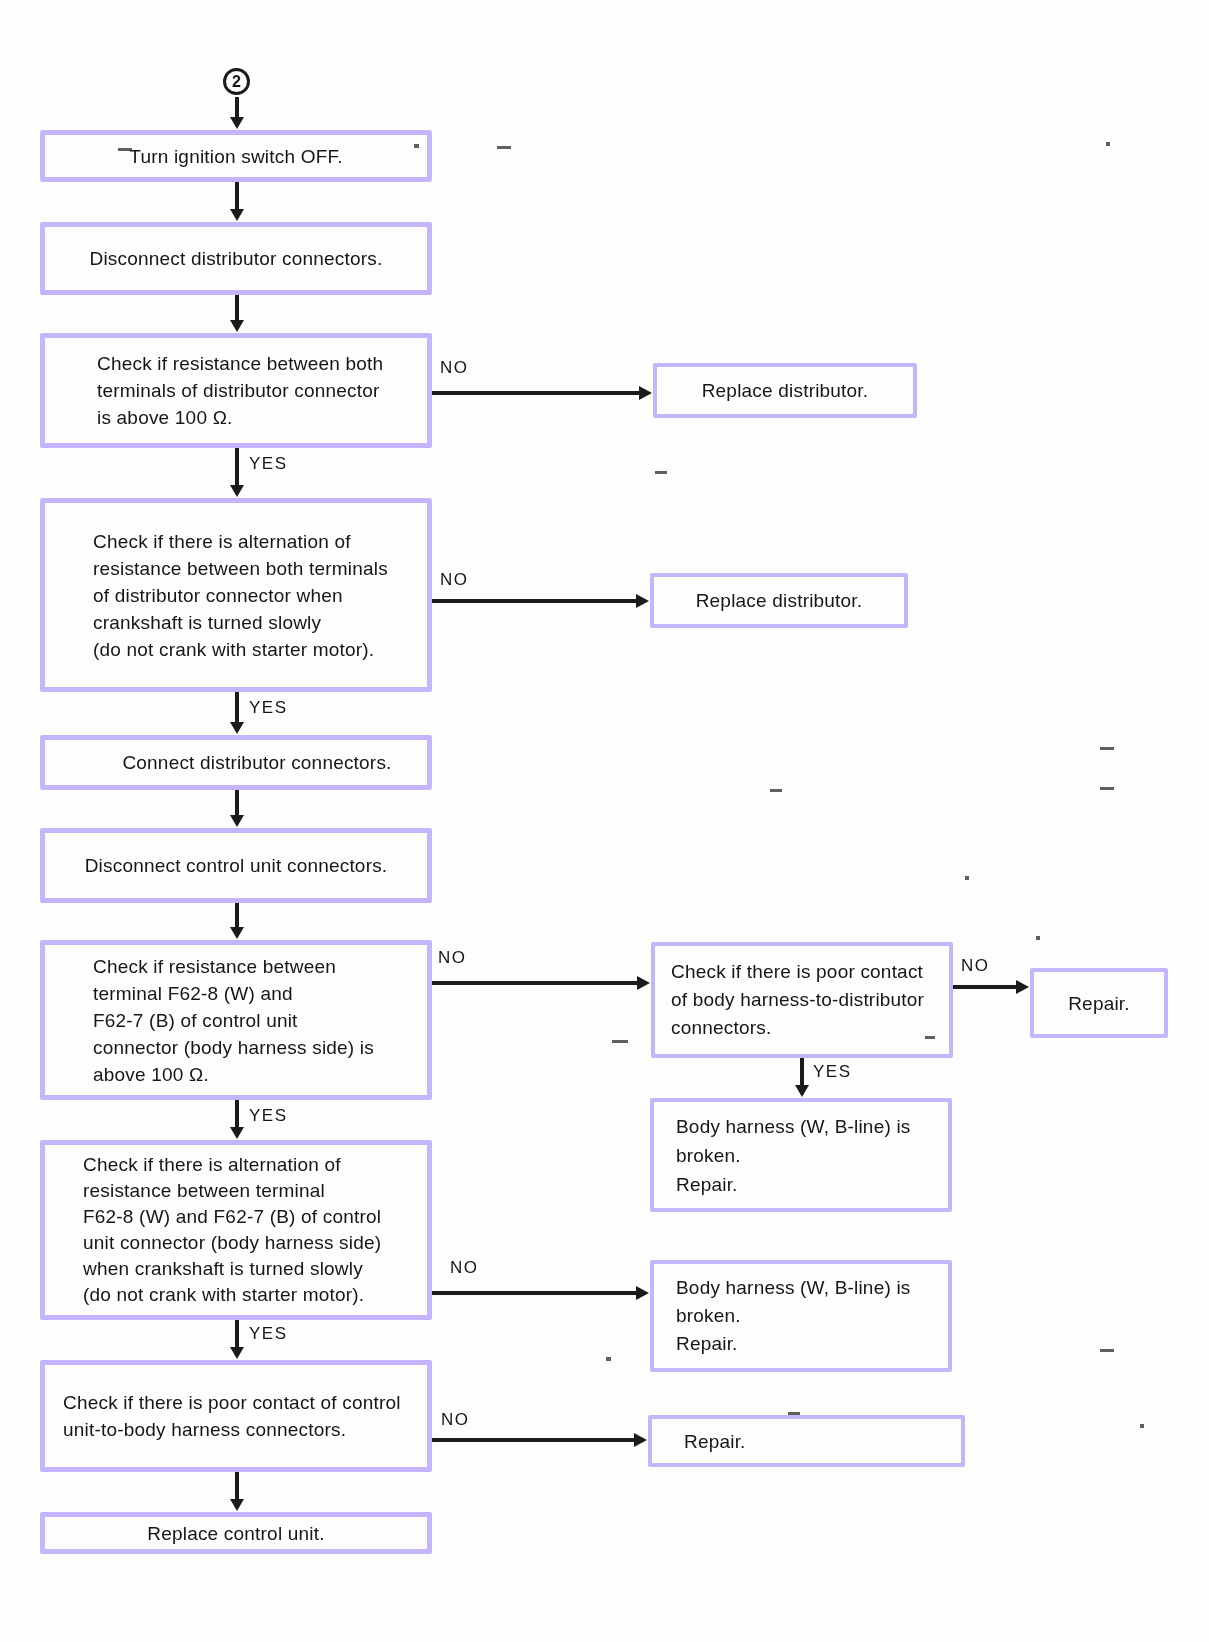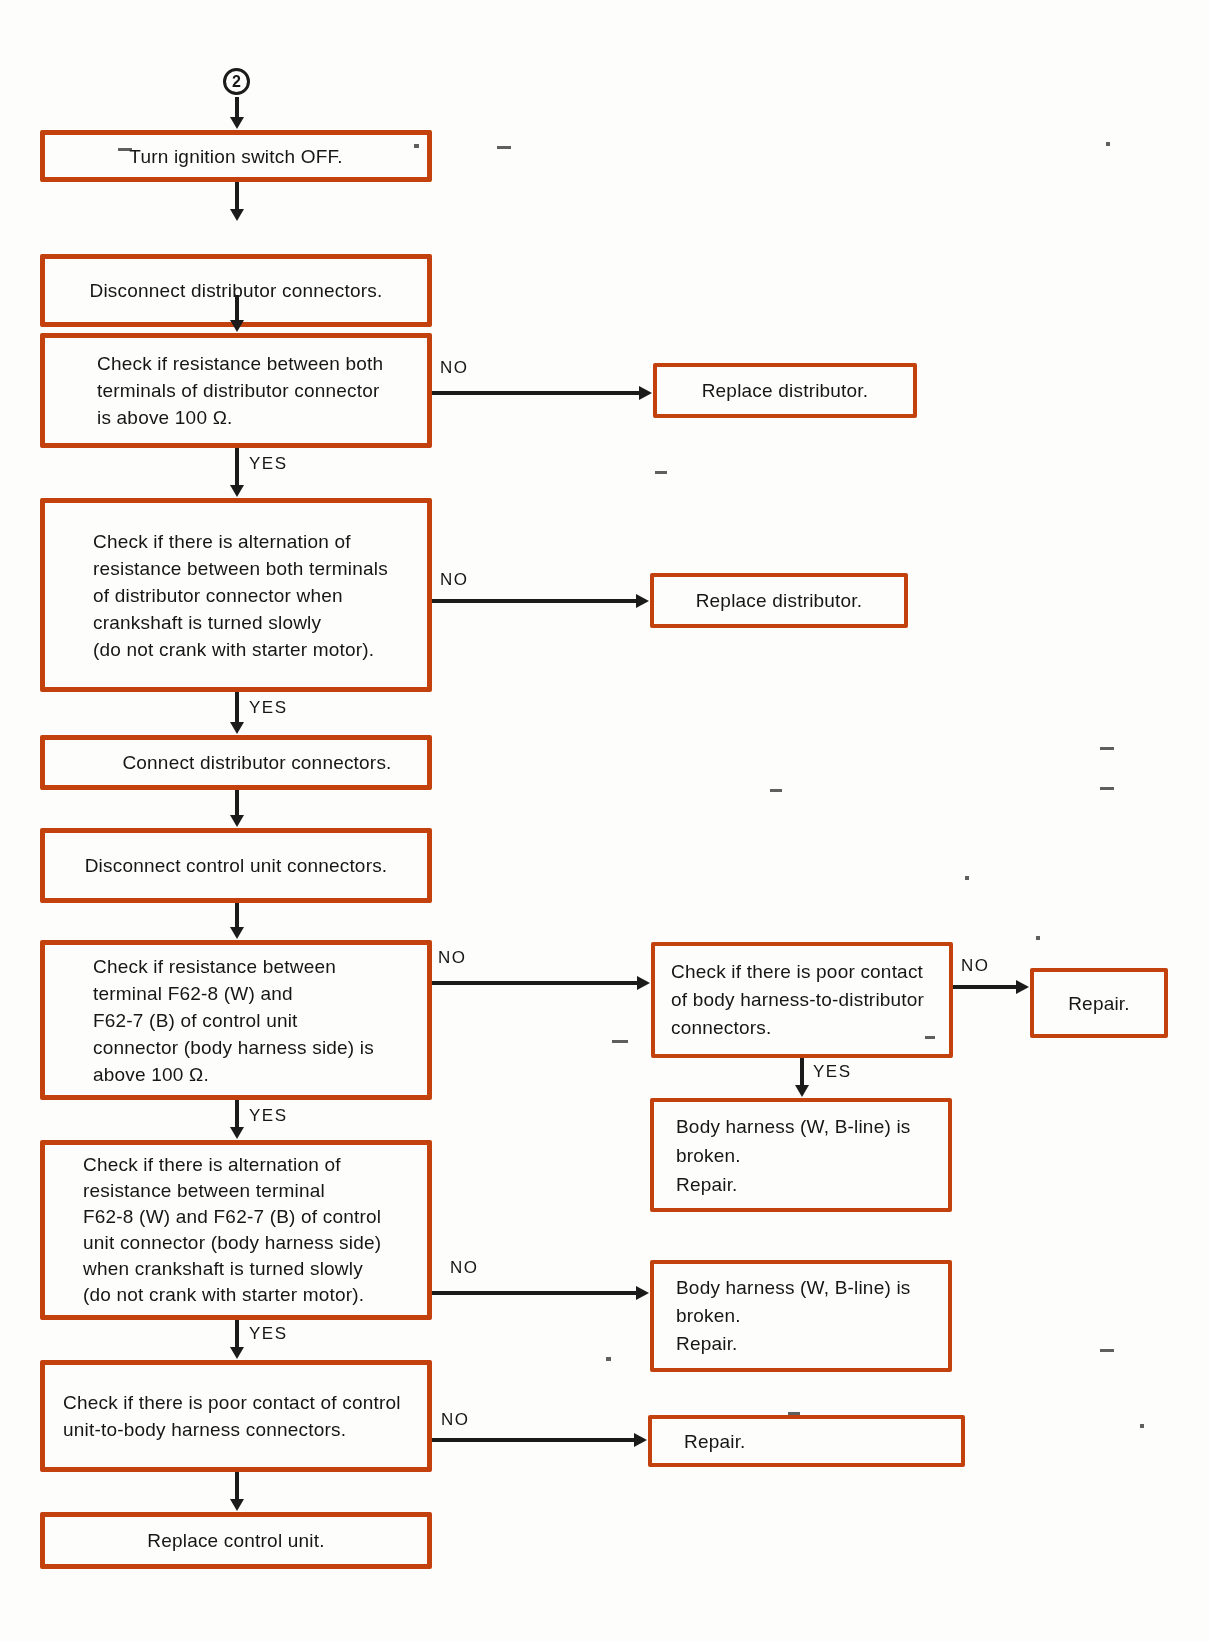--- a/index.html
+++ b/index.html
@@ -8,21 +8,21 @@
     width:1209px; height:1642px;
     margin:0 auto;
     background:#fdfdfc;
     font-family:"Liberation Sans","DejaVu Sans",sans-serif;
     color:#161616;
     overflow:hidden;
   }
   .box {
     position:absolute;
     box-sizing:border-box;
-    border:5px solid #c2410c;
+    border:5px solid #c4b5fd;
     border-radius:2px;
     background:#fdfdfc;
     display:flex; align-items:center;
     font-size:19px; line-height:27px;
     white-space:pre-line;
     letter-spacing:0.2px;
   }
   .box.mid { border-width:4px; }
   .box.center { justify-content:center; text-align:center; }
   .arrow-v { position:absolute; width:4px; background:#1b1b1b; }
@@ -61,21 +61,21 @@
   <div class="connector" style="left:223px; top:68px;">
     <span>2</span>
   </div>
   <div class="arrow-v" style="left:235px; top:97px; height:21px;"></div>
 
   <div class="box center" style="left:40px; top:130px; width:392px; height:52px;">
     <span>Turn ignition switch OFF.</span>
   </div>
   <div class="arrow-v" style="left:235px; top:182px; height:28px;"></div>
 
-  <div class="box center" style="left:40px; top:222px; width:392px; height:73px;margin-top:32px;">
+  <div class="box center" style="left:40px; top:222px; width:392px; height:73px;">
     <span>Disconnect distributor connectors.</span>
   </div>
   <div class="arrow-v" style="left:235px; top:295px; height:26px;"></div>
 
   <div class="box" style="left:40px; top:333px; width:392px; height:115px; padding-left:52px;">
     <span>Check if resistance between both
 terminals of distributor connector
 is above 100 Ω.</span>
   </div>
   <div class="edge-label" style="left:440px; top:358px;">NO</div>
@@ -168,21 +168,21 @@
 unit-to-body harness connectors.</span>
   </div>
   <div class="edge-label" style="left:441px; top:1410px;">NO</div>
   <div class="arrow-h" style="left:432px; top:1438px; width:204px;"></div>
   <div class="box mid" style="left:648px; top:1415px; width:317px; height:52px; padding-left:32px;">
     <span>Repair.</span>
   </div>
 
   <div class="arrow-v" style="left:235px; top:1472px; height:28px;"></div>
 
-  <div class="box center" style="left:40px; top:1512px; width:392px; height:57px;">
+  <div class="box center" style="left:40px; top:1512px; width:392px; height:42px;">
     <span>Replace control unit.</span>
   </div>
 
   <div class="artifact" style="left:118px; top:148px; width:14px; height:3px;"></div>
   <div class="artifact" style="left:414px; top:144px; width:5px; height:4px;"></div>
   <div class="artifact" style="left:497px; top:146px; width:14px; height:3px;"></div>
   <div class="artifact" style="left:1106px; top:142px; width:4px; height:4px;"></div>
   <div class="artifact" style="left:655px; top:471px; width:12px; height:3px;"></div>
   <div class="artifact" style="left:1100px; top:747px; width:14px; height:3px;"></div>
   <div class="artifact" style="left:770px; top:789px; width:12px; height:3px;"></div>

